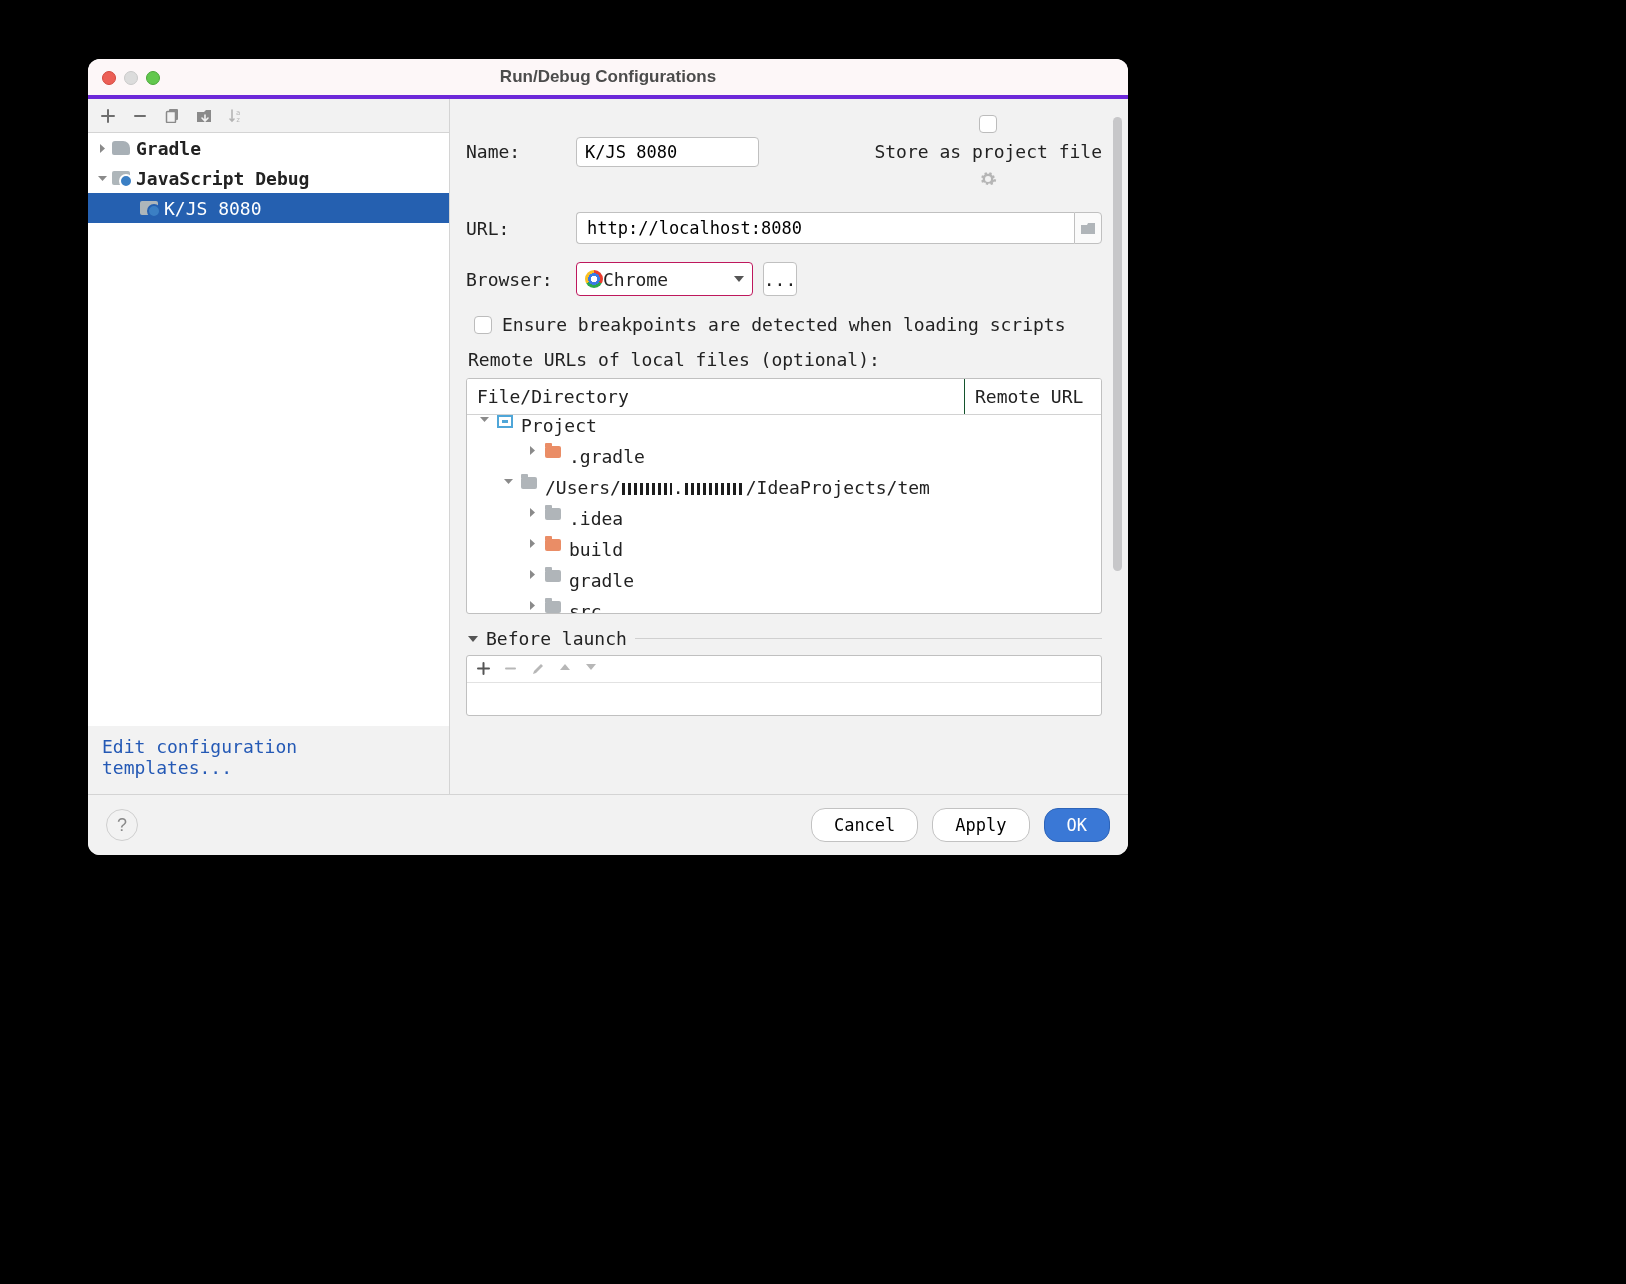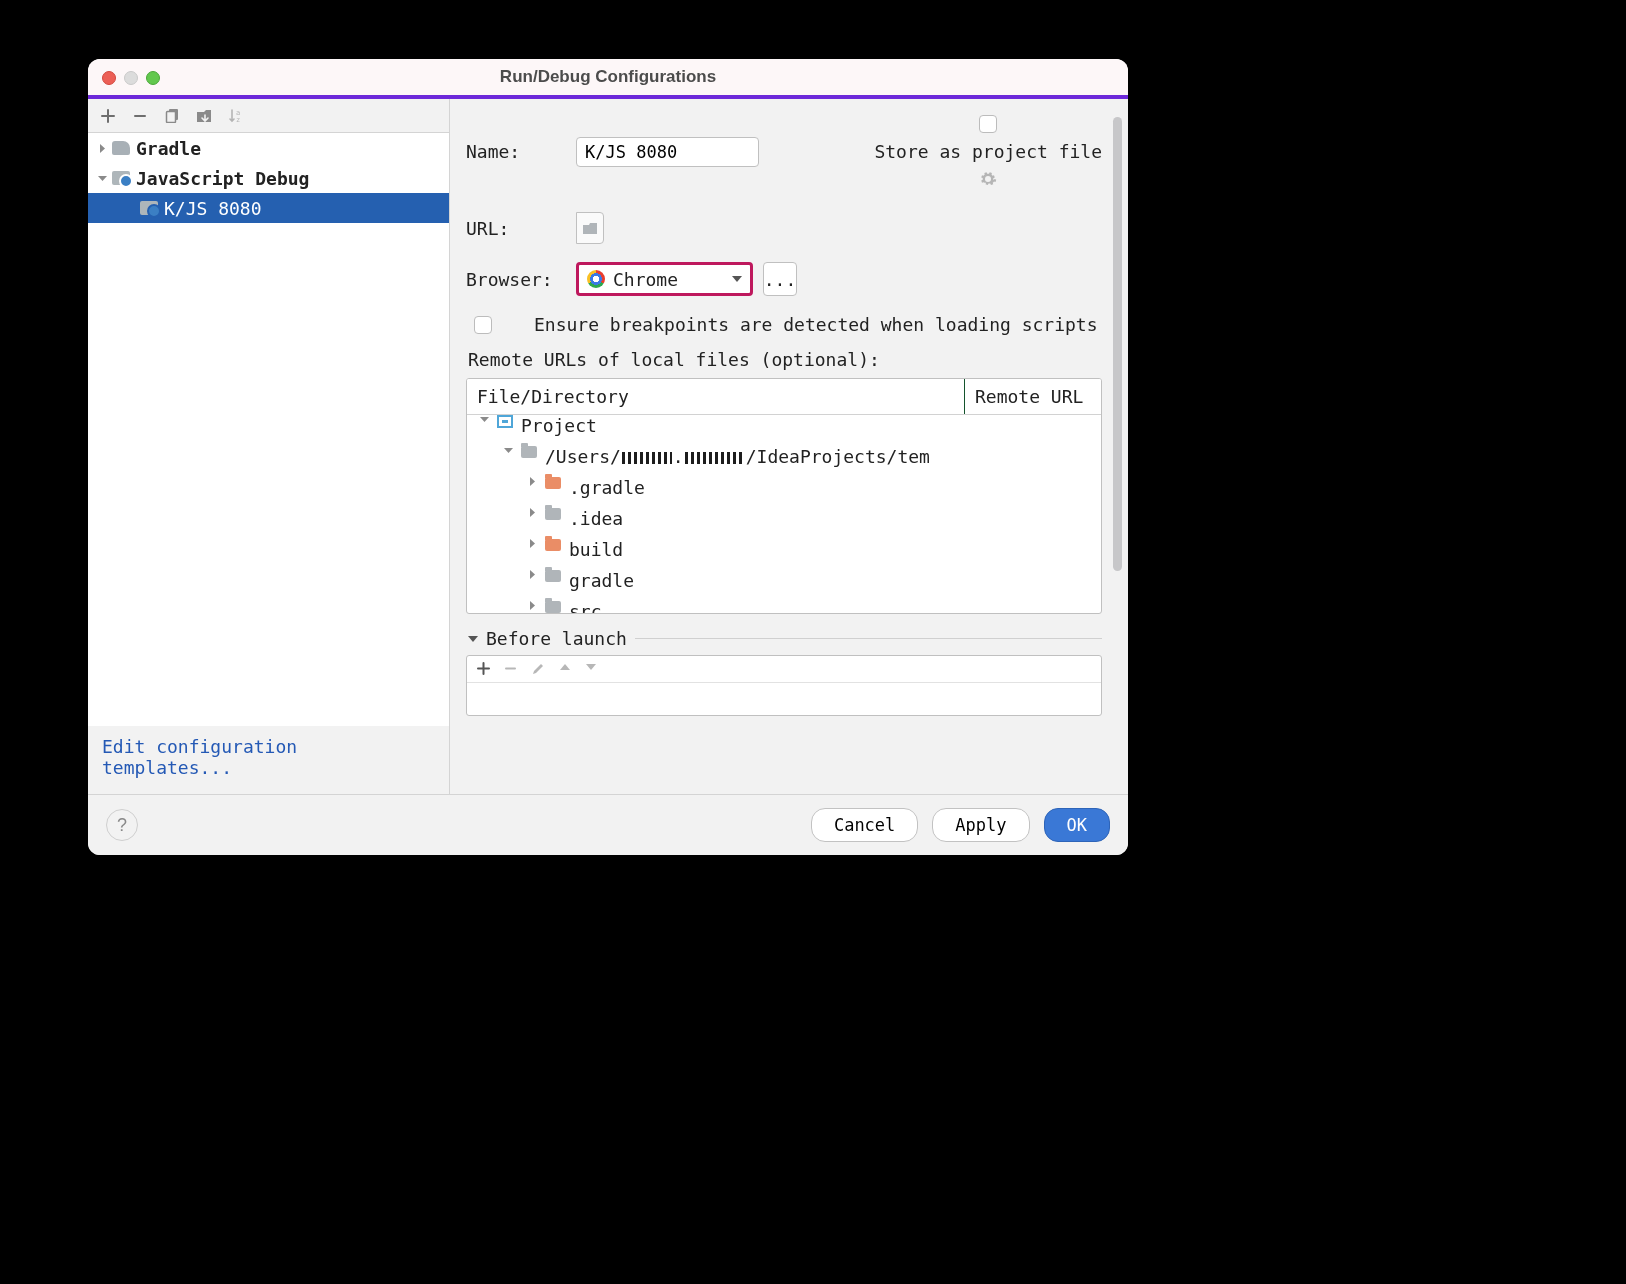--- a/index.html
+++ b/index.html
@@ -64,21 +64,21 @@
   .row { display:flex; align-items:center; margin-bottom:18px; }
   .form-lbl { width:110px; font-family: ui-monospace,Menlo,monospace; }
   .name-input { width:183px; height:30px; border:1px solid #c0c0c0; border-radius:4px; background:#fff; padding:0 8px; font-family:ui-monospace,Menlo,monospace; font-size:17px;}
   .store-wrap { margin-left:auto; display:flex; align-items:center; gap:8px;flex-direction:column; }
   .chk { width:18px; height:18px; border:1px solid #bcbcbc; border-radius:4px; background:#fff; }
   .gear { color:#aaa; font-size:18px; }
 
   .url-input { flex:1; height:32px; border:1px solid #c0c0c0; border-radius:4px 0 0 4px; border-right:none; background:#fff; padding:0 10px; font-family:ui-monospace,Menlo,monospace; font-size:17px;}
   .url-btn { width:28px; height:32px; border:1px solid #c0c0c0; border-radius:0 4px 4px 0; background:#fafafa; display:flex; align-items:center; justify-content:center; color:#9a9a9a; cursor:pointer;}
 
-  .browser-sel { width:177px; height:34px; border:3px solid #be185d; border-radius:4px; background:#fff; display:flex; align-items:center; padding:0 8px; gap:8px; position:relative; cursor:pointer;}
+  .browser-sel { width:177px; height:34px; border:1px solid #be185d; border-radius:4px; background:#fff; display:flex; align-items:center; padding:0 8px; gap:0; position:relative; cursor:pointer;}
   .browser-sel .caret { margin-left:auto; color:#555; border-left:5px solid transparent; border-right:5px solid transparent; border-top:6px solid #555; }
   .chrome-ico { width:18px; height:18px; border-radius:50%;
     background:
       radial-gradient(circle at 50% 50%, #fff 0 3.2px, #3a79e4 3.2px 6px, transparent 6px),
       conic-gradient(#e93d2e 0 120deg, #2ca94d 120deg 240deg, #f9c023 240deg 360deg);
   }
   .more-btn { width:34px; height:34px; border:1px solid #c0c0c0; border-radius:4px; background:#fff; margin-left:10px; display:flex; align-items:center; justify-content:center; font-family:ui-monospace,Menlo,monospace; cursor:pointer;}
   .ensure-row { margin:0 0 14px 8px; display:flex; align-items:center; gap:10px; }
   .section-lbl { font-family:ui-monospace,Menlo,monospace; margin:0 0 8px 2px; }
 
@@ -209,76 +209,77 @@
             <span class="gear">
               <svg width="18" height="18" viewBox="0 0 24 24">
                   <path fill="#b5b5b5" d="M12 8a4 4 0 100 8 4 4 0 000-8zm9 4l2 1-1 3-2-.7a8 8 0 01-1.7 1.7l.7 2-3 1-1-2a8 8 0 01-2.3 0l-1 2-3-1 .7-2A8 8 0 016 16.3L4 17l-1-3 2-1a8 8 0 010-2.3L3 10l1-3 2 .7A8 8 0 017.7 6L7 4l3-1 1 2a8 8 0 012.3 0l1-2 3 1-.7 2A8 8 0 0118 7.7l2-.7 1 3-2 1a8 8 0 010 2.3z"></path>
                 </svg>
             </span>
           </div>
         </div>
 
         <div class="row" style="margin-top:24px;">
           <div class="form-lbl">URL:</div>
+          <input class="url-input" value="http://localhost:8080" style="">
           <div class="url-btn">
             <svg width="16" height="13" viewBox="0 0 16 13">
                 <path d="M1 3h6l1-2h7v11H1z" fill="#b0b5b9"></path>
               </svg>
           </div>
         </div>
 
         <div class="row">
           <div class="form-lbl">Browser:</div>
           <div class="browser-sel">
             <span class="chrome-ico"></span>
             <span style="font-family:ui-monospace,Menlo,monospace;">Chrome</span>
             <span class="caret"></span>
           </div>
           <div class="more-btn">...</div>
         </div>
 
         <div class="ensure-row">
           <span class="chk"></span>
-          <span style="font-family:ui-monospace,Menlo,monospace;white-space:nowrap;overflow:hidden;margin-left:32px;">Ensure breakpoints are detected when loading scripts</span>
+          <span style="font-family:ui-monospace,Menlo,monospace;white-space:nowrap;overflow:hidden;">Ensure breakpoints are detected when loading scripts</span>
         </div>
 
         <div class="section-lbl">Remote URLs of local files (optional):</div>
 
         <div class="rtable">
           <div class="rhead">
             <div class="rc col1">File/Directory</div>
             <div class="rc col2">Remote URL</div>
           </div>
           <div class="rbody">
             <div class="rrow indent1">
               <span class="rtw">
                   <svg width="9" height="9" viewBox="0 0 9 9">
                     <path d="M0 2l4.5 5L9 2z" fill="#8a8a8a"></path>
                   </svg>
                 </span>
               <span class="proj-ico"></span>
               <span>Project</span>
             </div>
+            <div class="rrow indent3">
+              <span class="rtw">
+                  <svg width="9" height="9" viewBox="0 0 9 9">
+                    <path d="M2 0l5 4.5L2 9z" fill="#8a8a8a"></path>
+                  </svg>
+                </span>
+              <span class="fld-ico fld-org"></span>
+              <span>.gradle</span>
+            </div>
             <div class="rrow indent2">
               <span class="rtw">
                   <svg width="9" height="9" viewBox="0 0 9 9">
                     <path d="M0 2l4.5 5L9 2z" fill="#8a8a8a"></path>
                   </svg>
                 </span>
               <span class="fld-ico fld-grey"></span>
               <span><span>/Users/</span><span class="redact" style="width:50px;"></span><span>.</span><span class="redact" style="width:60px;"></span><span>/IdeaProjects/tem</span></span>
-            </div>
-            <div class="rrow indent3">
-              <span class="rtw">
-                  <svg width="9" height="9" viewBox="0 0 9 9">
-                    <path d="M2 0l5 4.5L2 9z" fill="#8a8a8a"></path>
-                  </svg>
-                </span>
-              <span class="fld-ico fld-org"></span>
-              <span>.gradle</span>
             </div>
             <div class="rrow indent3">
               <span class="rtw">
                   <svg width="9" height="9" viewBox="0 0 9 9">
                     <path d="M2 0l5 4.5L2 9z" fill="#8a8a8a"></path>
                   </svg>
                 </span>
               <span class="fld-ico fld-grey"></span>
               <span>.idea</span>
             </div>

